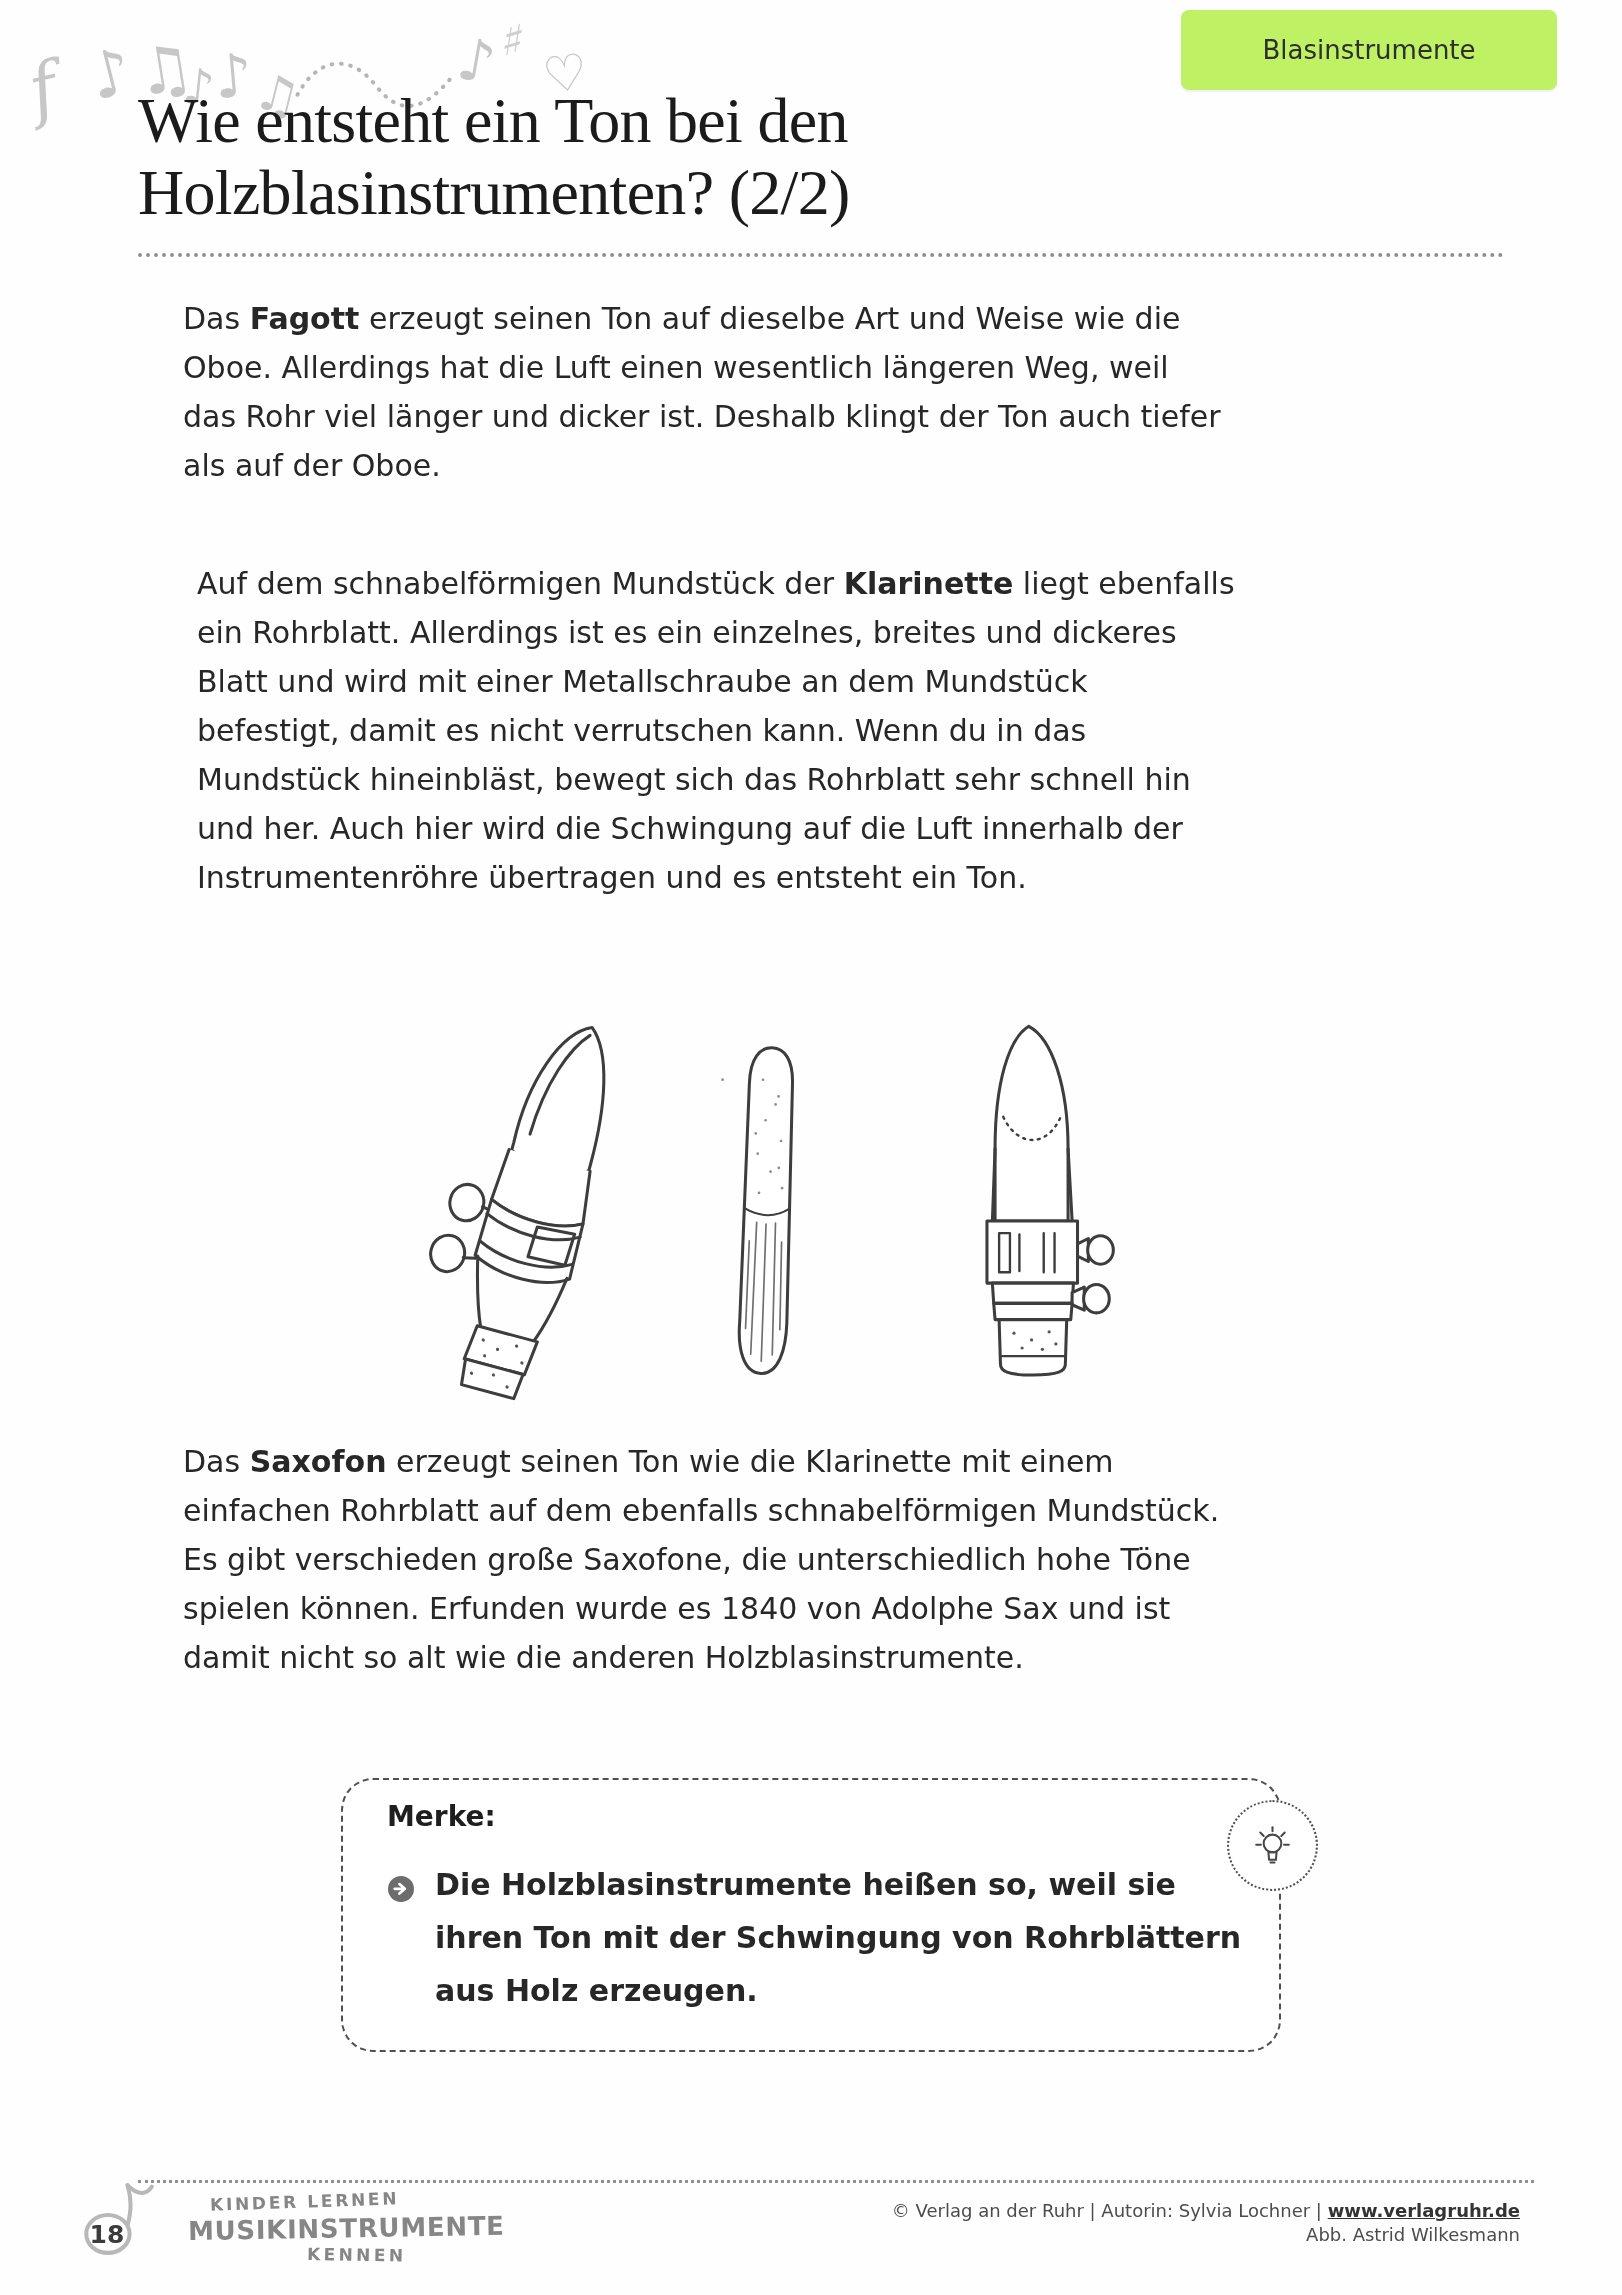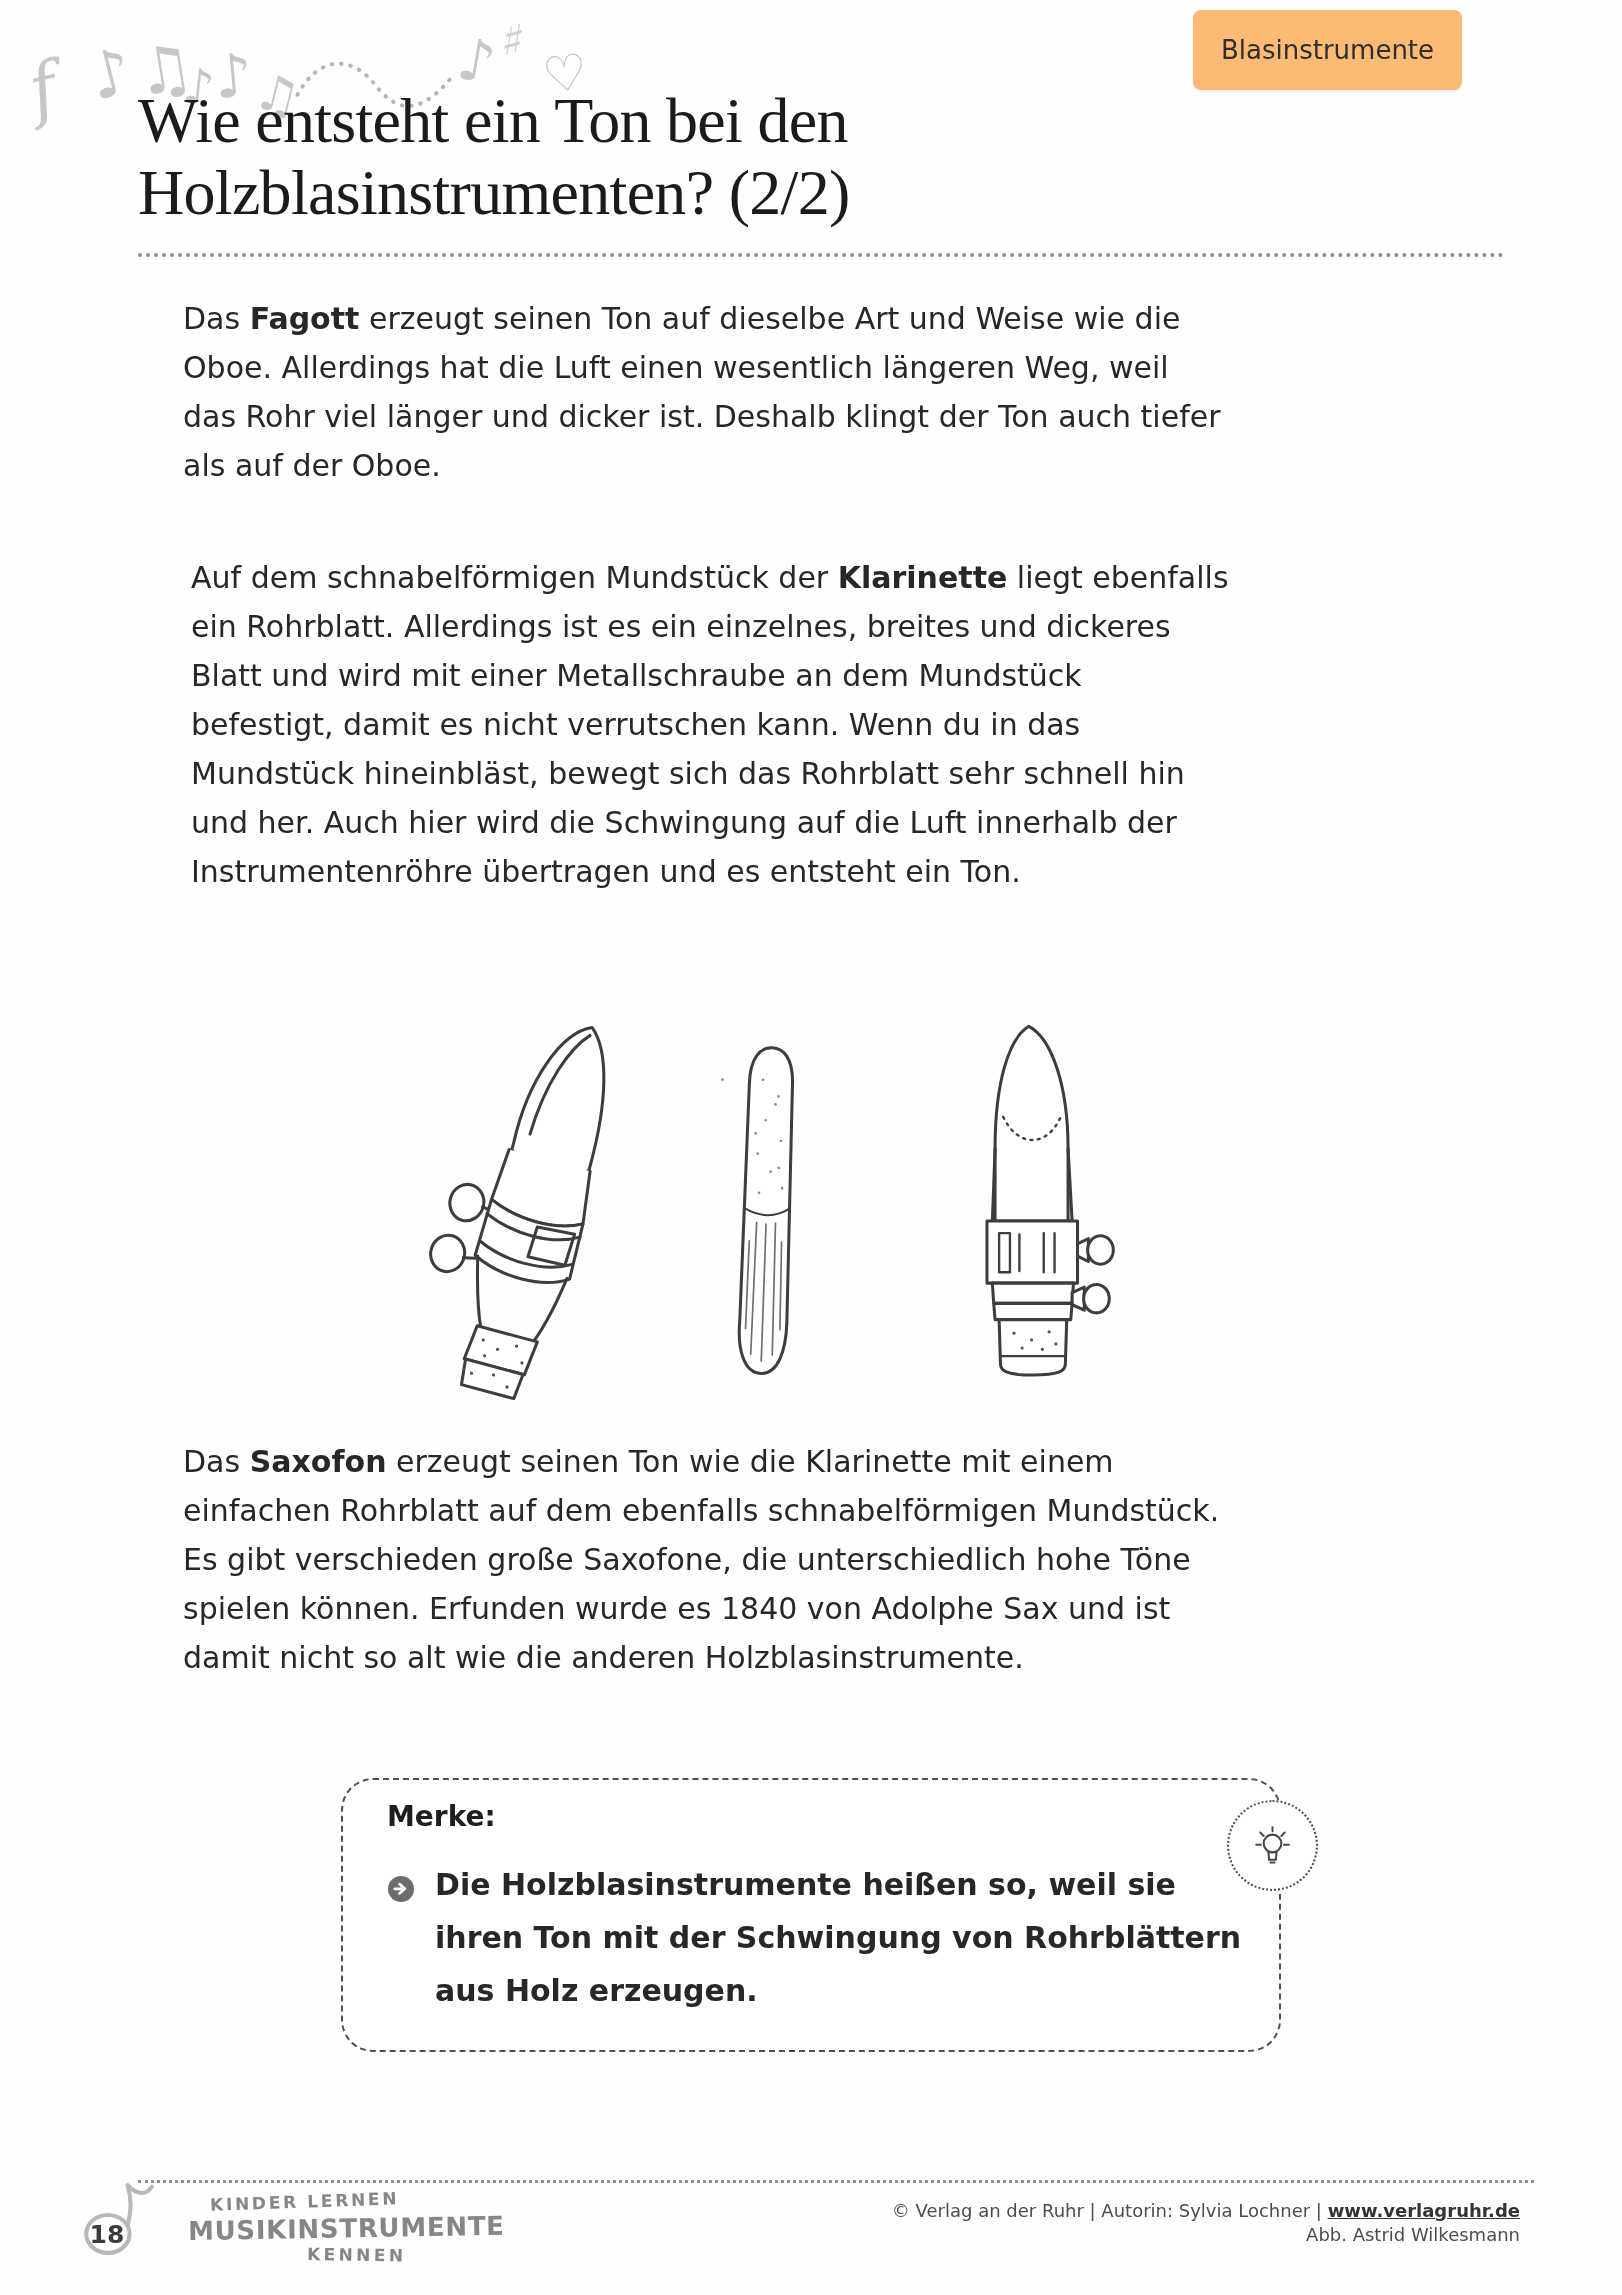--- a/index.html
+++ b/index.html
@@ -9,26 +9,25 @@
     width:1623px;height:2295px;
     background:#fefefe;
     overflow:hidden;
     font-family:"DejaVu Sans",sans-serif;
     color:#252525;
   }
   .abs{position:absolute;}
 
   
   .badge{
-    left:1181px;top:9.5px;width:269px;height:80px;
-    background:#fdba74;border-radius:8px;
+    left:1181px;top:9.5px;width:376px;height:80px;
+    background:#bef264;border-radius:8px;
     display:flex;align-items:center;justify-content:center;
     font-size:26px;color:#2e2e2e;
     box-shadow:0 2px 1.4px rgba(0,0,0,0.06);
-    margin-left:12px;
   }
   .page-title{
     left:138px;top:85px;
     font-size:64px;line-height:72px;
     color:#1b1b1b;letter-spacing:-0.7px;
     white-space:pre-line;
     font-family:Liberation Serif, serif;
   }
   .rule-top{left:138px;top:253px;width:1366px;height:0;border-top:4px dotted #8f8f8f;}
 
@@ -112,21 +111,21 @@
   </div>
 
   <h1 class="abs page-title" style="margin:0;font-weight:normal;">Wie entsteht ein Ton bei den
 Holzblasinstrumenten? (2/2)</h1>
   <div class="abs rule-top"></div>
 
   <p class="abs p p1" style="margin:0"><span>Das </span><span class="bold">Fagott</span><span> erzeugt seinen Ton auf dieselbe Art und Weise wie die
 Oboe. Allerdings hat die Luft einen wesentlich längeren Weg, weil
 das Rohr viel länger und dicker ist. Deshalb klingt der Ton auch tiefer
 als auf der Oboe.</span></p>
-  <p class="abs p p2" style="margin:8px"><span>Auf dem schnabelförmigen Mundstück der </span><span class="bold">Klarinette</span><span> liegt ebenfalls
+  <p class="abs p p2" style="margin:14px"><span>Auf dem schnabelförmigen Mundstück der </span><span class="bold">Klarinette</span><span> liegt ebenfalls
 ein Rohrblatt. Allerdings ist es ein einzelnes, breites und dickeres
 Blatt und wird mit einer Metallschraube an dem Mundstück
 befestigt, damit es nicht verrutschen kann. Wenn du in das
 Mundstück hineinbläst, bewegt sich das Rohrblatt sehr schnell hin
 und her. Auch hier wird die Schwingung auf die Luft innerhalb der
 Instrumentenröhre übertragen und es entsteht ein Ton.</span></p>
   <p class="abs p p3" style="margin:0"><span>Das </span><span class="bold">Saxofon</span><span> erzeugt seinen Ton wie die Klarinette mit einem
 einfachen Rohrblatt auf dem ebenfalls schnabelförmigen Mundstück.
 Es gibt verschieden große Saxofone, die unterschiedlich hohe Töne
 spielen können. Erfunden wurde es 1840 von Adolphe Sax und ist

